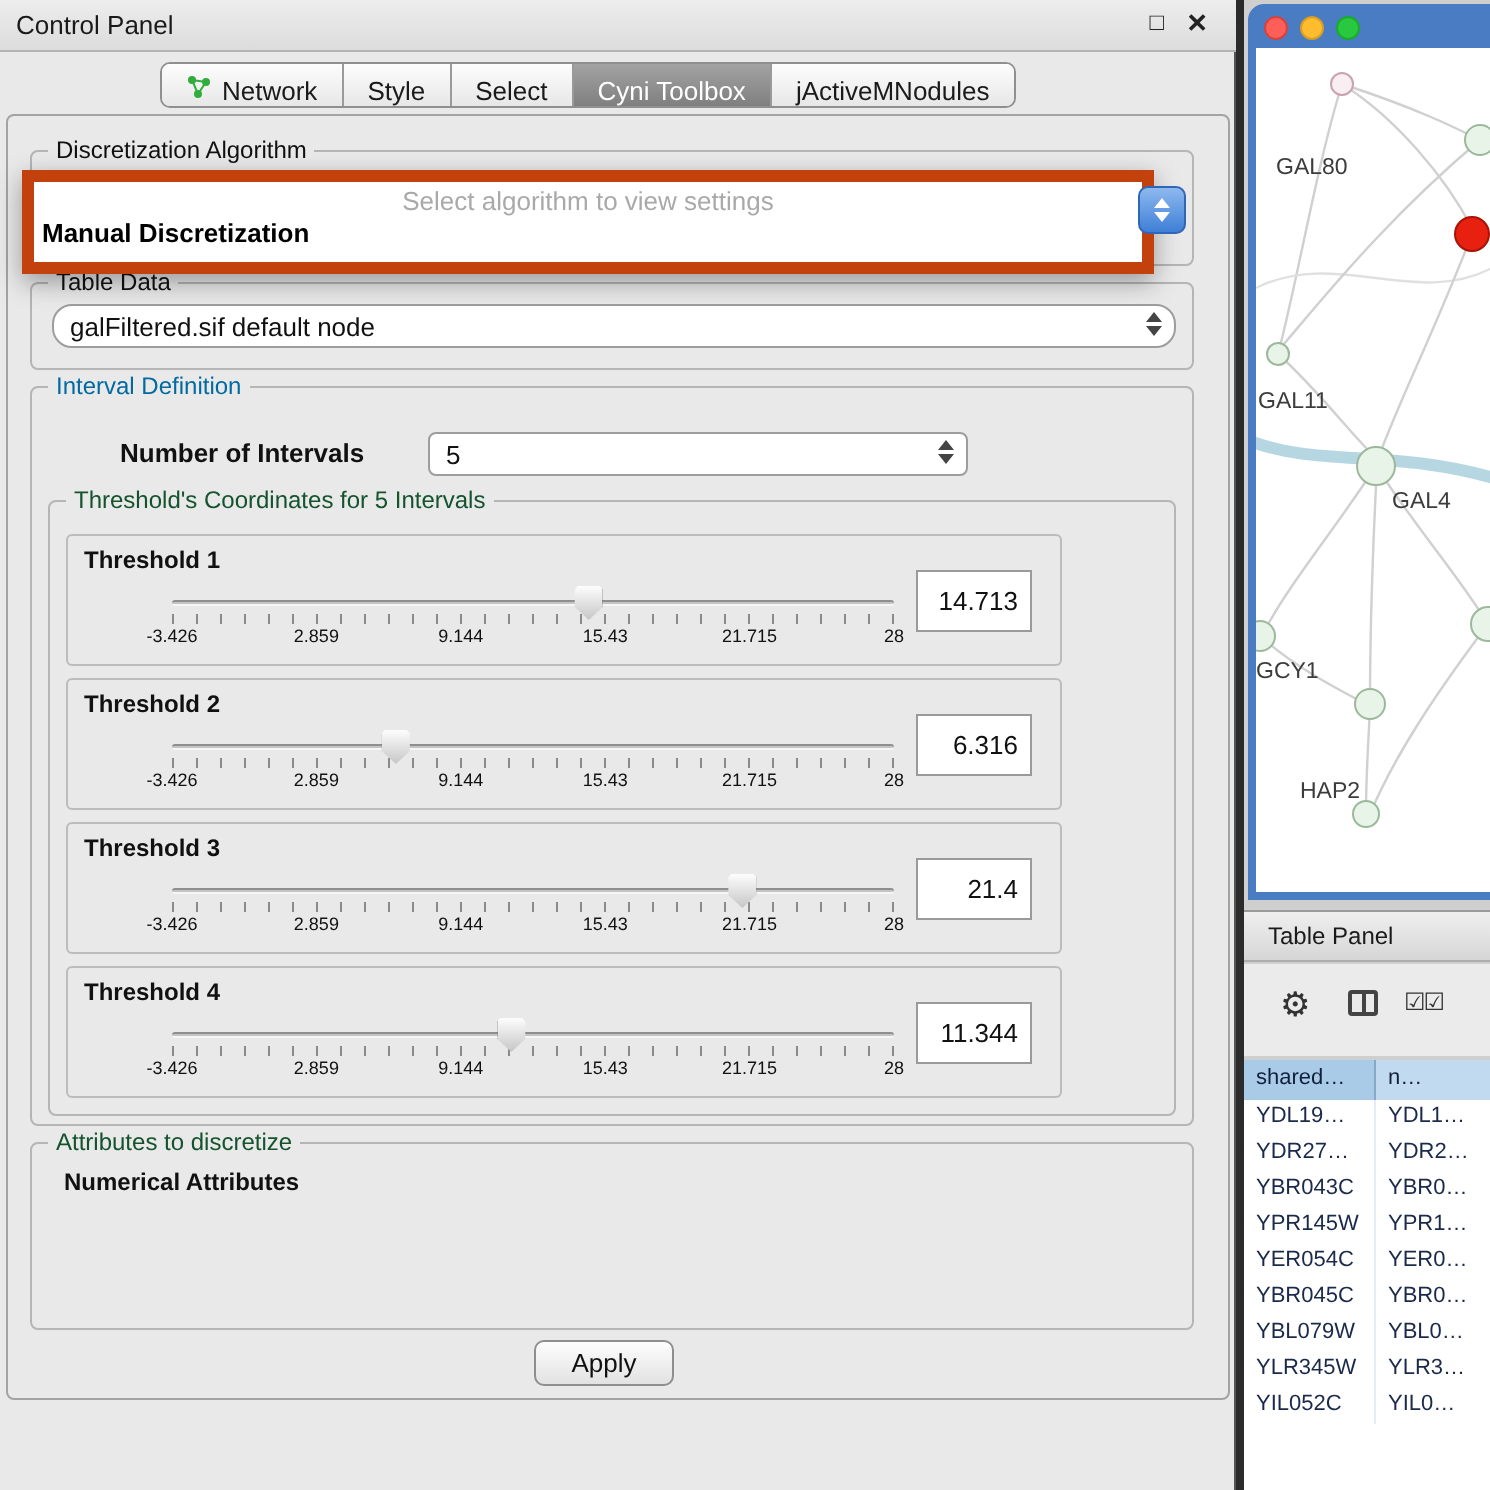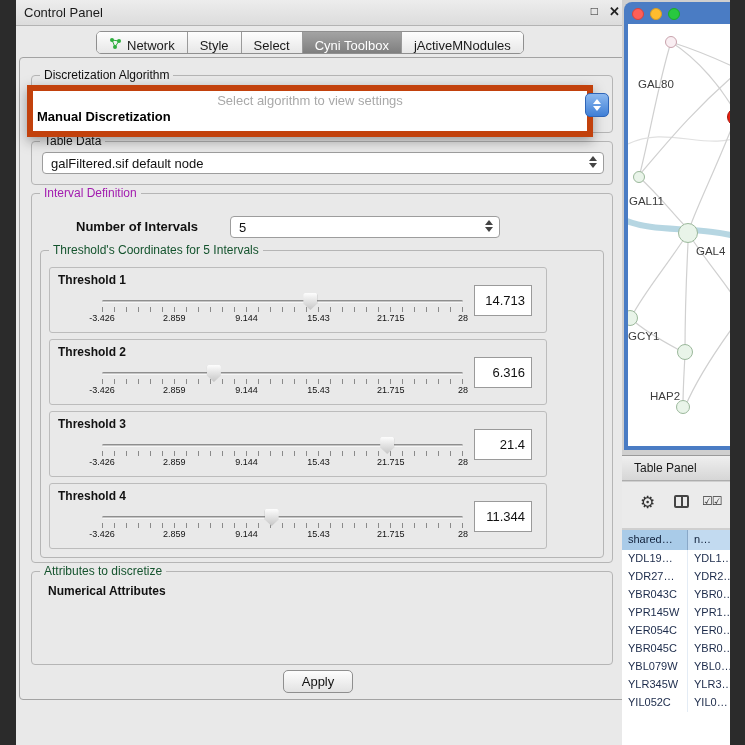--- a/index.html
+++ b/index.html
@@ -1,38 +1,38 @@
 <!DOCTYPE html>
 <html><head>
 <meta charset="utf-8">
 <style>
   * { margin:0; padding:0; box-sizing:border-box; }
   html,body { width:745px; height:745px; background:#2b2b2b; font-family:"Liberation Sans", sans-serif; overflow:hidden; }
   .app { position:relative; width:745px; height:745px; }
 
   
-  .control-panel { position:absolute; left:16px; top:0; width:618px; height:745px; background:#e9e9e9; border-right:1px solid #555; }
+  .control-panel { position:absolute; left:0; top:0; width:618px; height:745px; background:#e9e9e9; border-right:1px solid #555; }
   .titlebar { position:absolute; left:0; top:0; width:618px; height:26px; background:linear-gradient(#ededed,#dcdcdc); border-bottom:1px solid #b3b3b3; }
   .titlebar .ttl { position:absolute; left:8px; top:5px; font-size:13px; color:#1a1a1a; }
   .winbtn { position:absolute; top:4px; font-size:13px; color:#222; cursor:default; }
   .winbtn.min { right:36px; font-size:12px; }
   .winbtn.cls { right:14px; font-weight:bold; }
 
   
   .tabbar { position:absolute; left:80px; top:31px; height:23px; display:flex; border:1px solid #8f8f8f; border-radius:5px; overflow:hidden; background:#f4f4f4; }
   .tabseg { display:flex; align-items:flex-end; gap:5px; padding:0 12px; font-size:13px; color:#1a1a1a; background:linear-gradient(#fdfdfd,#e7e7e7); border-right:1px solid #9a9a9a; white-space:nowrap; }
   .tabseg:last-child { border-right:none; }
   .tabseg.sel { background:linear-gradient(#a3a3a3,#7f7f7f); color:#fff; }
 
   
   .content { position:absolute; left:3px; top:57px; width:612px; height:643px; border:1px solid #a3a3a3; border-radius:4px; background:#e9e9e9; }
 
   .group { position:absolute; border:1px solid #b5b5b5; border-radius:4px; }
   .gtitle { position:absolute; top:-8px; left:8px; background:#e9e9e9; padding:0 4px; font-size:12px; color:#111; white-space:nowrap; }
-  .gtitle.green { color:#a21caf; }
+  .gtitle.green { color:#0369a1; }
   .gtitle.blue { color:#14532d;text-align:right; }
 
   
   .combo { position:absolute; background:#fff; border:1px solid #9d9d9d; border-radius:4px; height:22px; font-size:13px; color:#111; }
   .combo .ctext { position:absolute; left:8px; top:3px; white-space:nowrap; }
   .arrows { position:absolute; right:6px; top:3px; display:flex; flex-direction:column; align-items:center; }
   .arr-up { width:0;height:0;border-left:4px solid transparent;border-right:4px solid transparent;border-bottom:5px solid #444; margin-bottom:2px; }
   .arr-dn { width:0;height:0;border-left:4px solid transparent;border-right:4px solid transparent;border-top:5px solid #444; }
 
   
@@ -64,21 +64,21 @@
 
   .apply-btn { position:absolute; left:263px; top:612px; width:70px; height:23px; border:1px solid #8f8f8f; border-radius:5px; background:linear-gradient(#fdfdfd,#e2e2e2); font-size:13px; color:#111; text-align:center; line-height:21px; }
 
   
   .btabs { position:absolute; left:144px; top:704px; height:23px; display:flex; border:1px solid #888; border-radius:5px; overflow:hidden; }
   .btab { padding:0 14px; font-size:13px; color:#111; background:linear-gradient(#fbfbfb,#e4e4e4); border-right:1px solid #999; line-height:21px; white-space:nowrap; }
   .btab:last-child { border-right:none; }
   .btab.sel { background:linear-gradient(#7a7a7a,#5f5f5f); color:#fff; }
 
   
-  .right-panel { position:absolute; left:622px; top:0; width:108px; height:745px; background:#cfcfcf; overflow:hidden; }
+  .right-panel { position:absolute; left:622px; top:0; width:123px; height:745px; background:#cfcfcf; overflow:hidden; }
   .net-win { position:absolute; left:2px; top:2px; width:128px; height:448px; background:#4a7cc4; border-radius:8px 0 0 0; padding:22px 4px 4px 4px; }
   .tl { position:absolute; top:6px; width:12px; height:12px; border-radius:50%; }
   .tl.red { left:8px; background:#ff5f57; border:1px solid #d8423c; }
   .tl.yel { left:26px; background:#febc2e; border:1px solid #d89e24; }
   .tl.grn { left:44px; background:#28c840; border:1px solid #1aab29; }
   .canvas { position:relative; width:118px; height:422px; background:#fff; overflow:hidden; }
   .nnode { position:absolute; border-radius:50%; background:#e9f4e9; border:1px solid #9bb89b; }
   .nnode.pink { background:#f9eef2; border-color:#c9a3ad; }
   .nnode.red { background:#e82010; border-color:#a81208; }
   .nlabel { position:absolute; font-size:11.5px; color:#3c3c3c; white-space:nowrap; }
@@ -149,21 +149,21 @@
         <div class="ph">Select algorithm to view settings</div>
         <div class="opt1">Manual Discretization</div>
       </div>
       <div class="bluestep">
         <span class="arr-up"></span>
         <span class="arr-dn"></span>
       </div>
 
       <div class="group" style="left:11px; top:83px; width:582px; height:44px;">
         <span class="gtitle">Table Data</span>
-        <div class="combo" style="left:10px; top:10px; width:562px;">
+        <div class="combo" style="left:10px; top:10px; width:562px;border-radius:10px;">
           <span class="ctext">galFiltered.sif default node</span>
           <span class="arrows">
               <span class="arr-up"></span>
               <span class="arr-dn"></span>
             </span>
         </div>
       </div>
 
       <div class="group" style="left:11px; top:135px; width:582px; height:370px;">
         <span class="gtitle green">Interval Definition</span>

